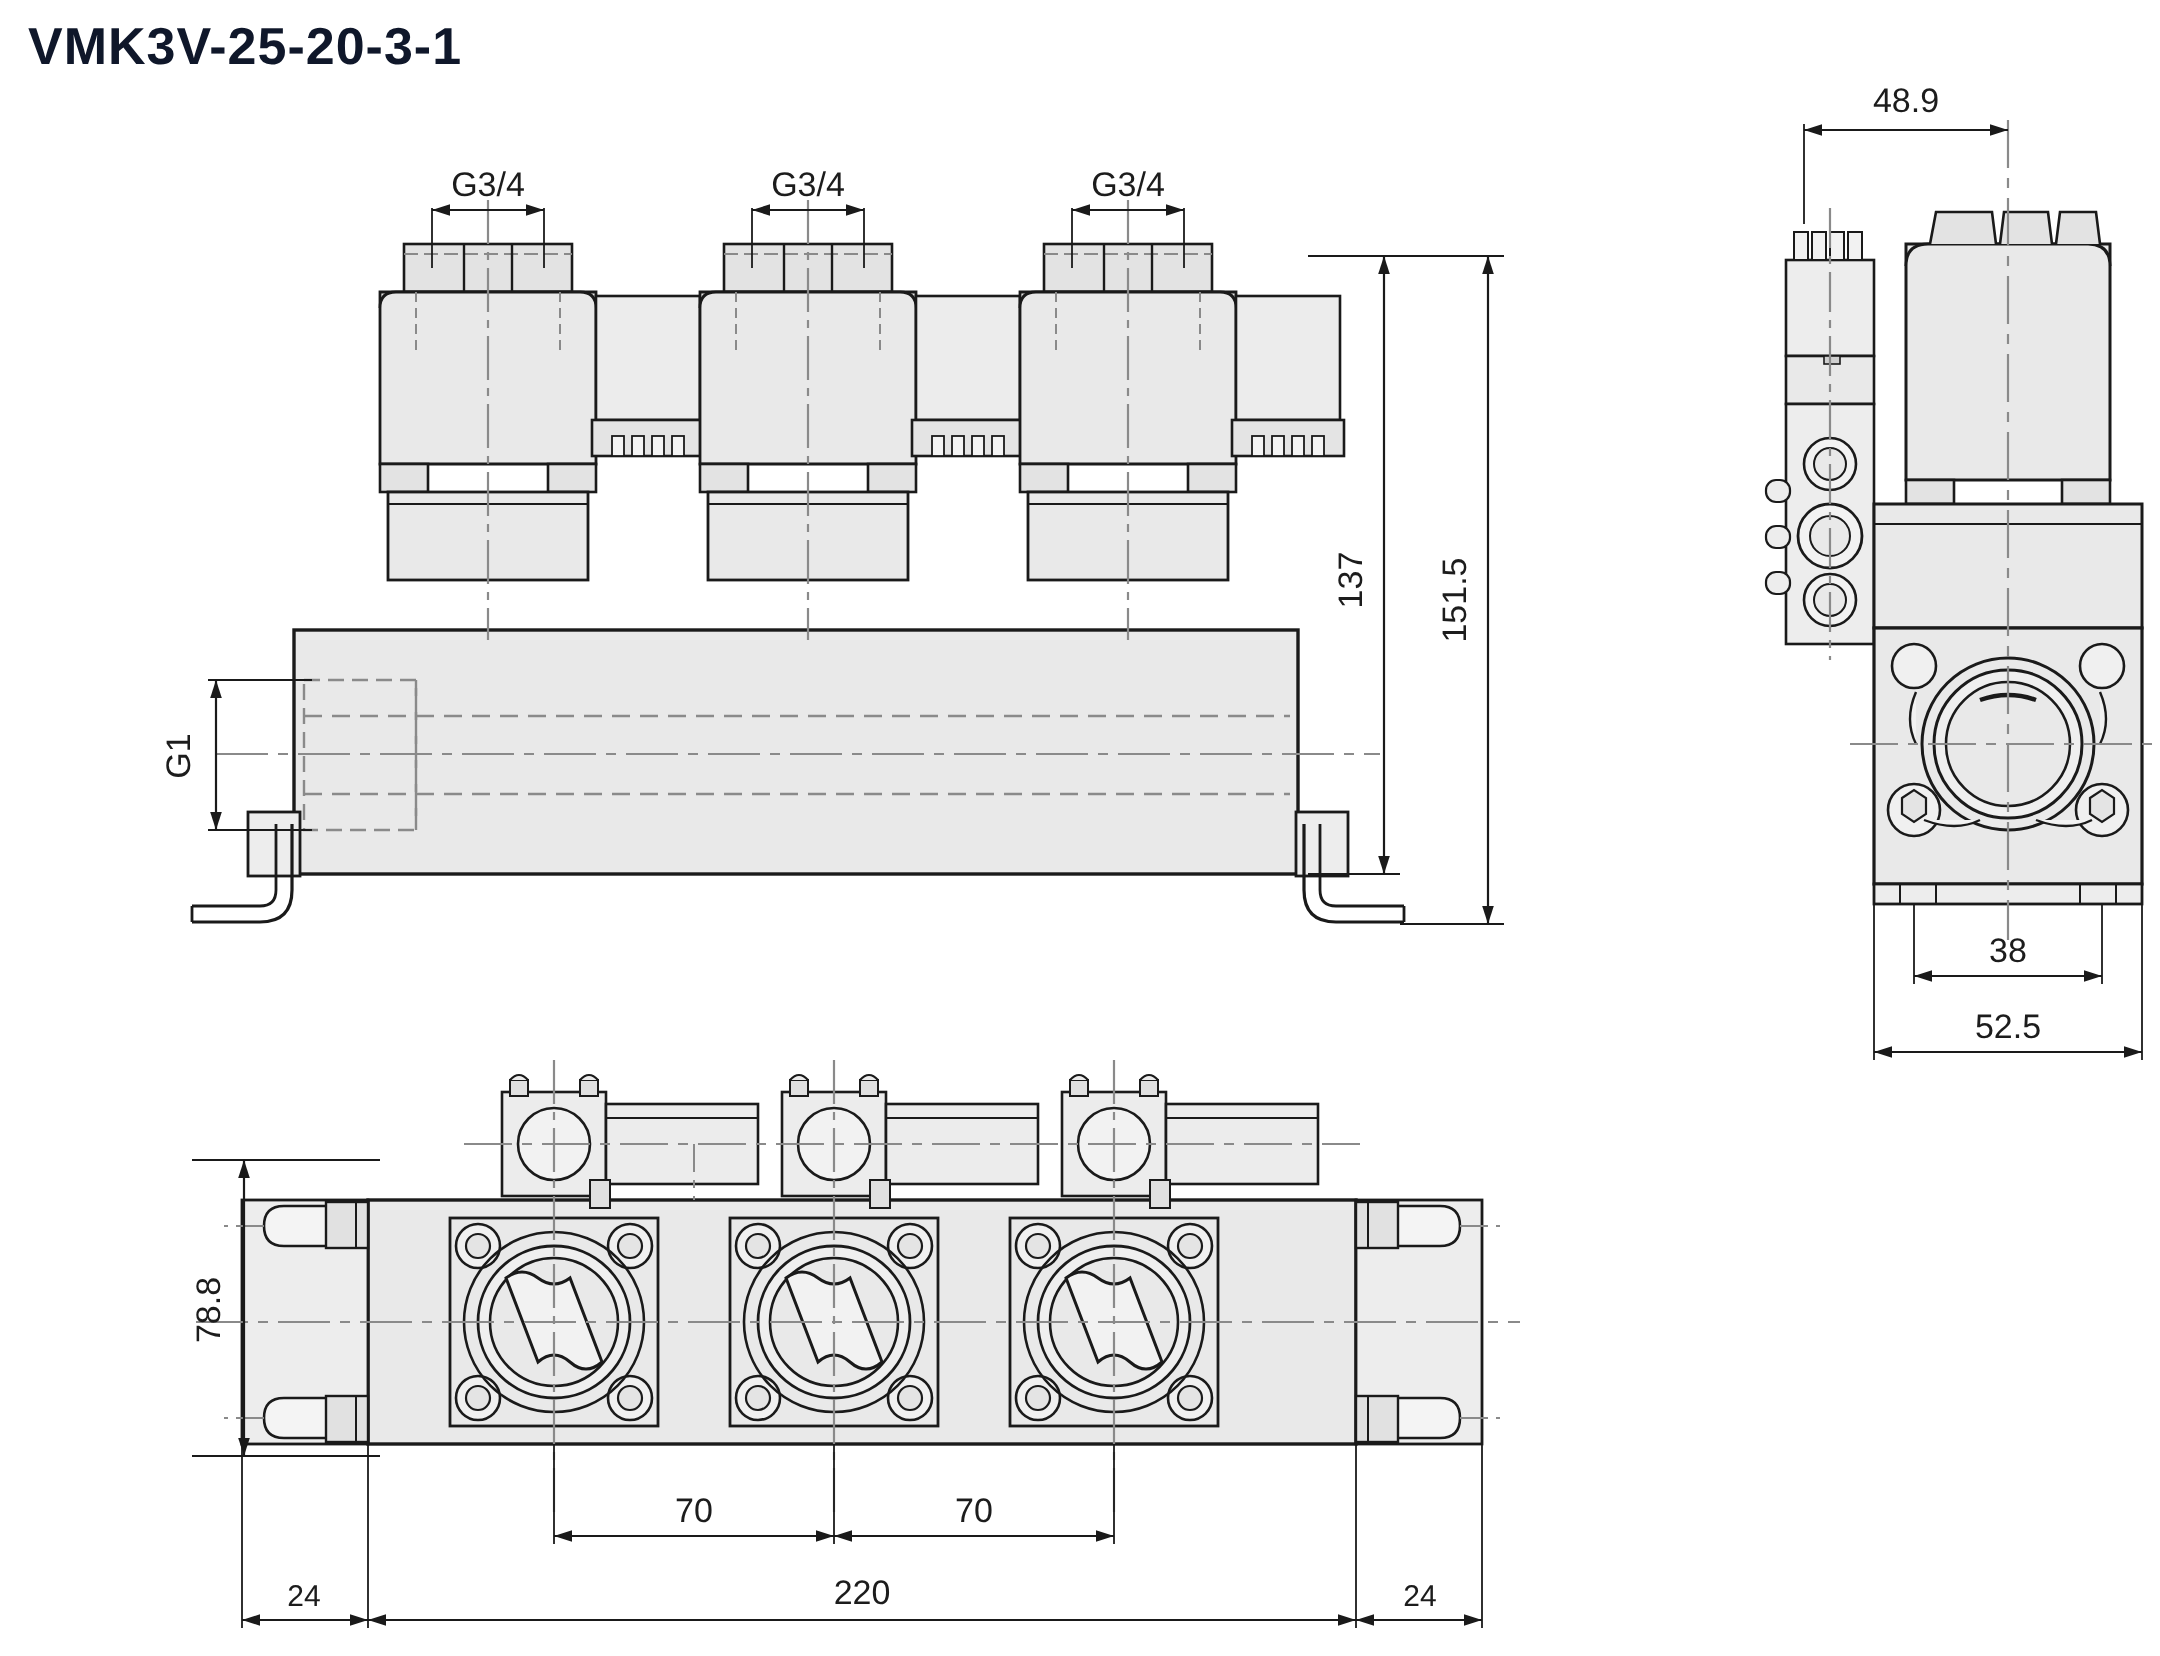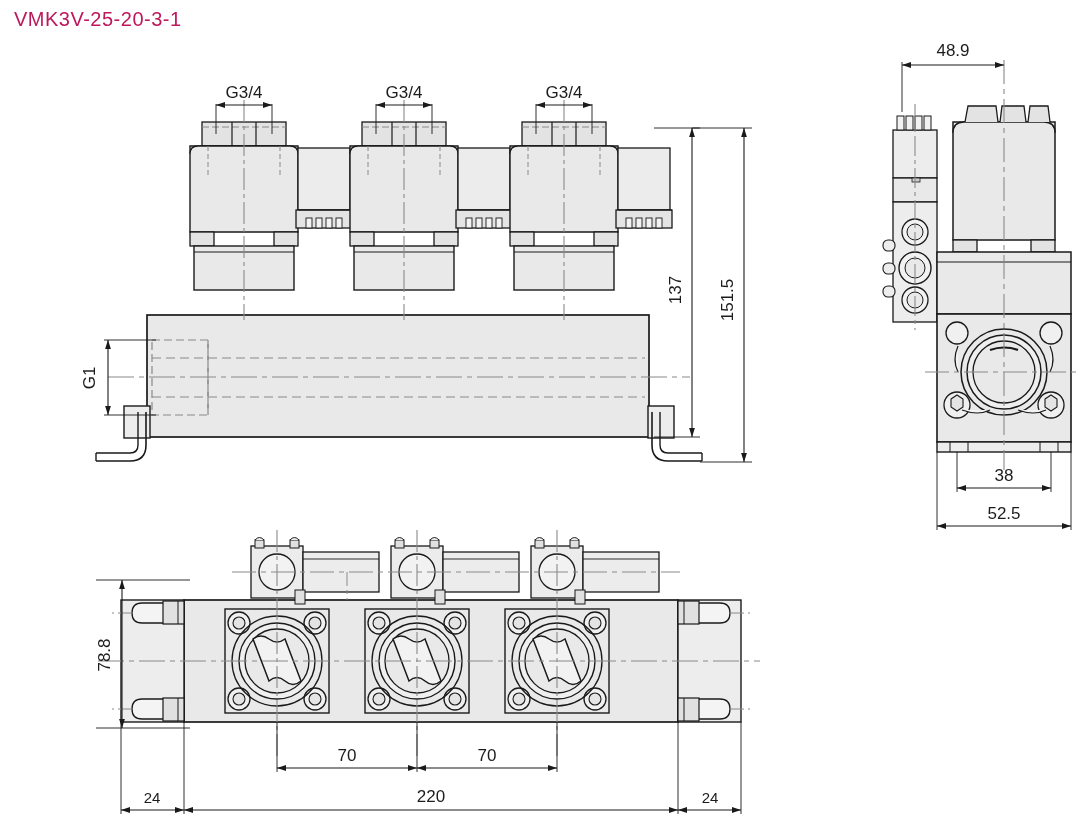--- a/index.html
+++ b/index.html
@@ -15,25 +15,26 @@
     position: relative;
     width: 1080px;
     height: 828px;
     background: #ffffff;
     overflow: hidden;
   }
   #title {
     position: absolute;
     left: 14px;
     top: 8px;
-    font-size: 20px;
+    font-size: 26px;
     letter-spacing: 0.5px;
-    color: #be185d;
+    color: #0f172a;
     font-family: "Liberation Sans", sans-serif;
     white-space: nowrap;
+    font-weight: bold;
   }
   svg#drawing {
     position: absolute;
     left: 0;
     top: 0;
   }
   .dimtext {
     font-family: "Liberation Sans", sans-serif;
     font-size: 17px;
     fill: #1c1c1c;

